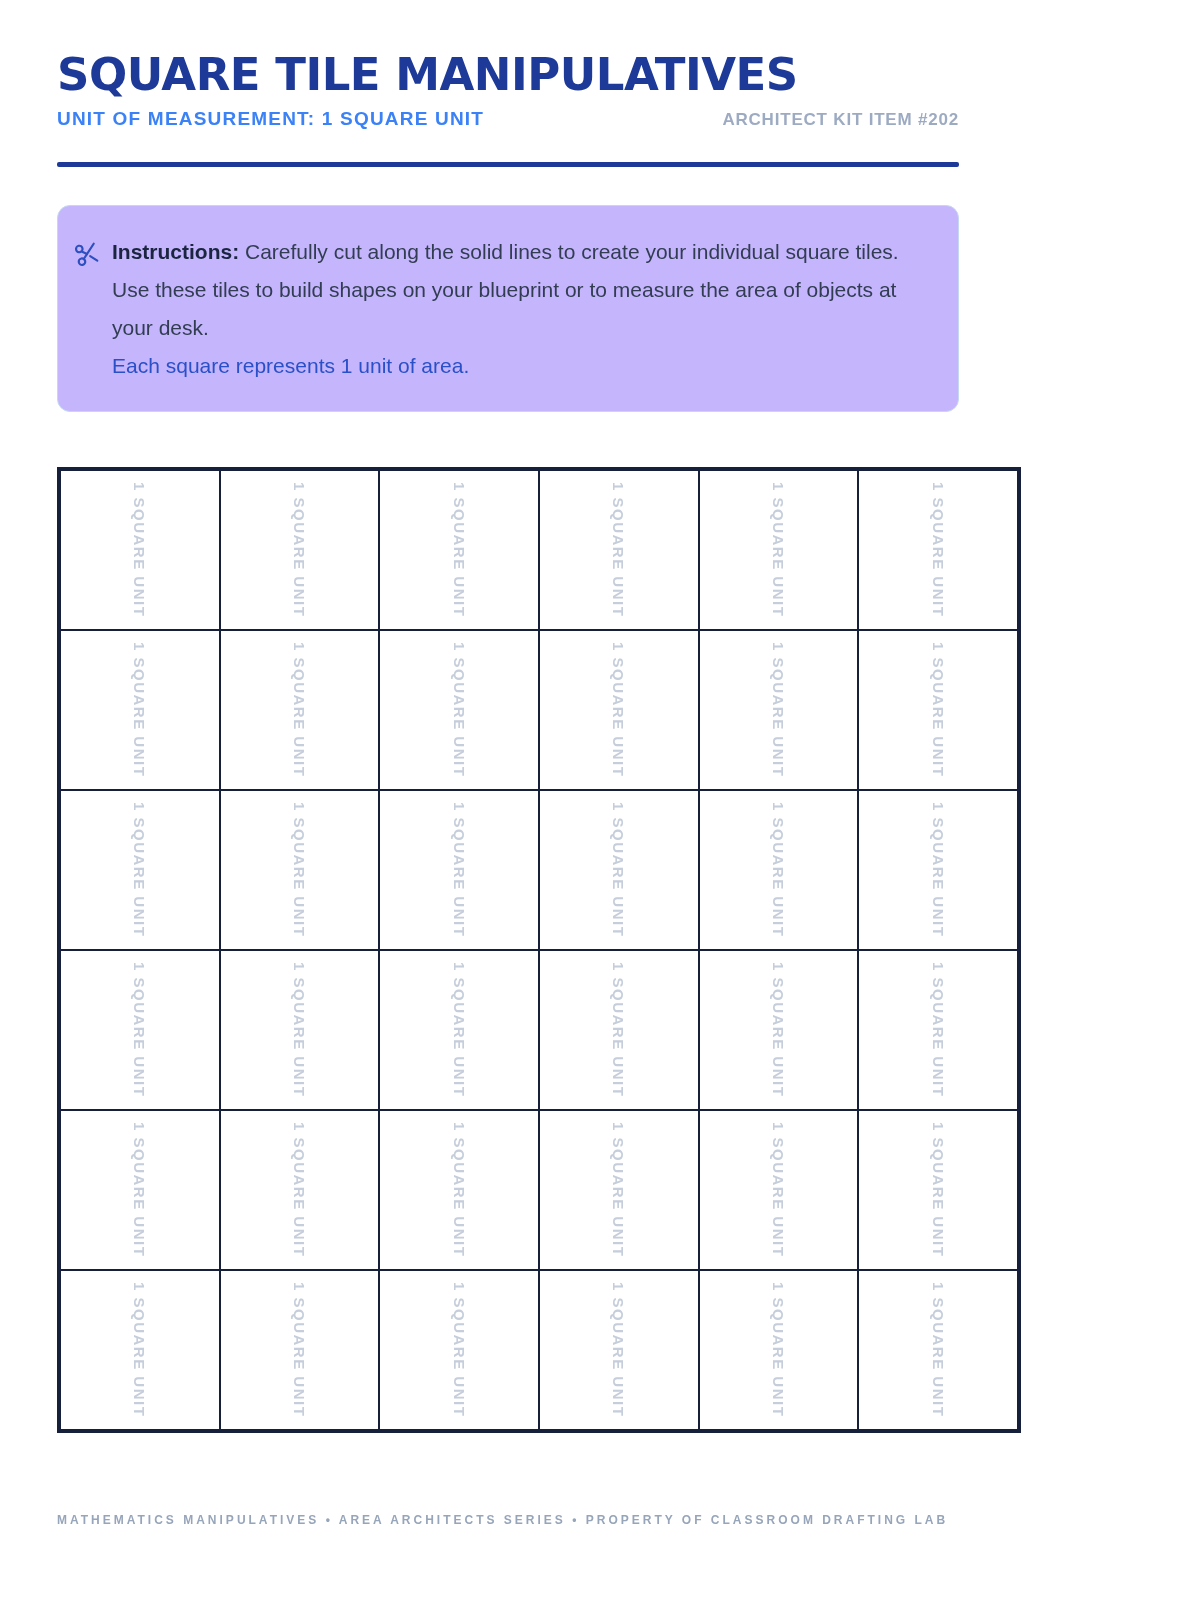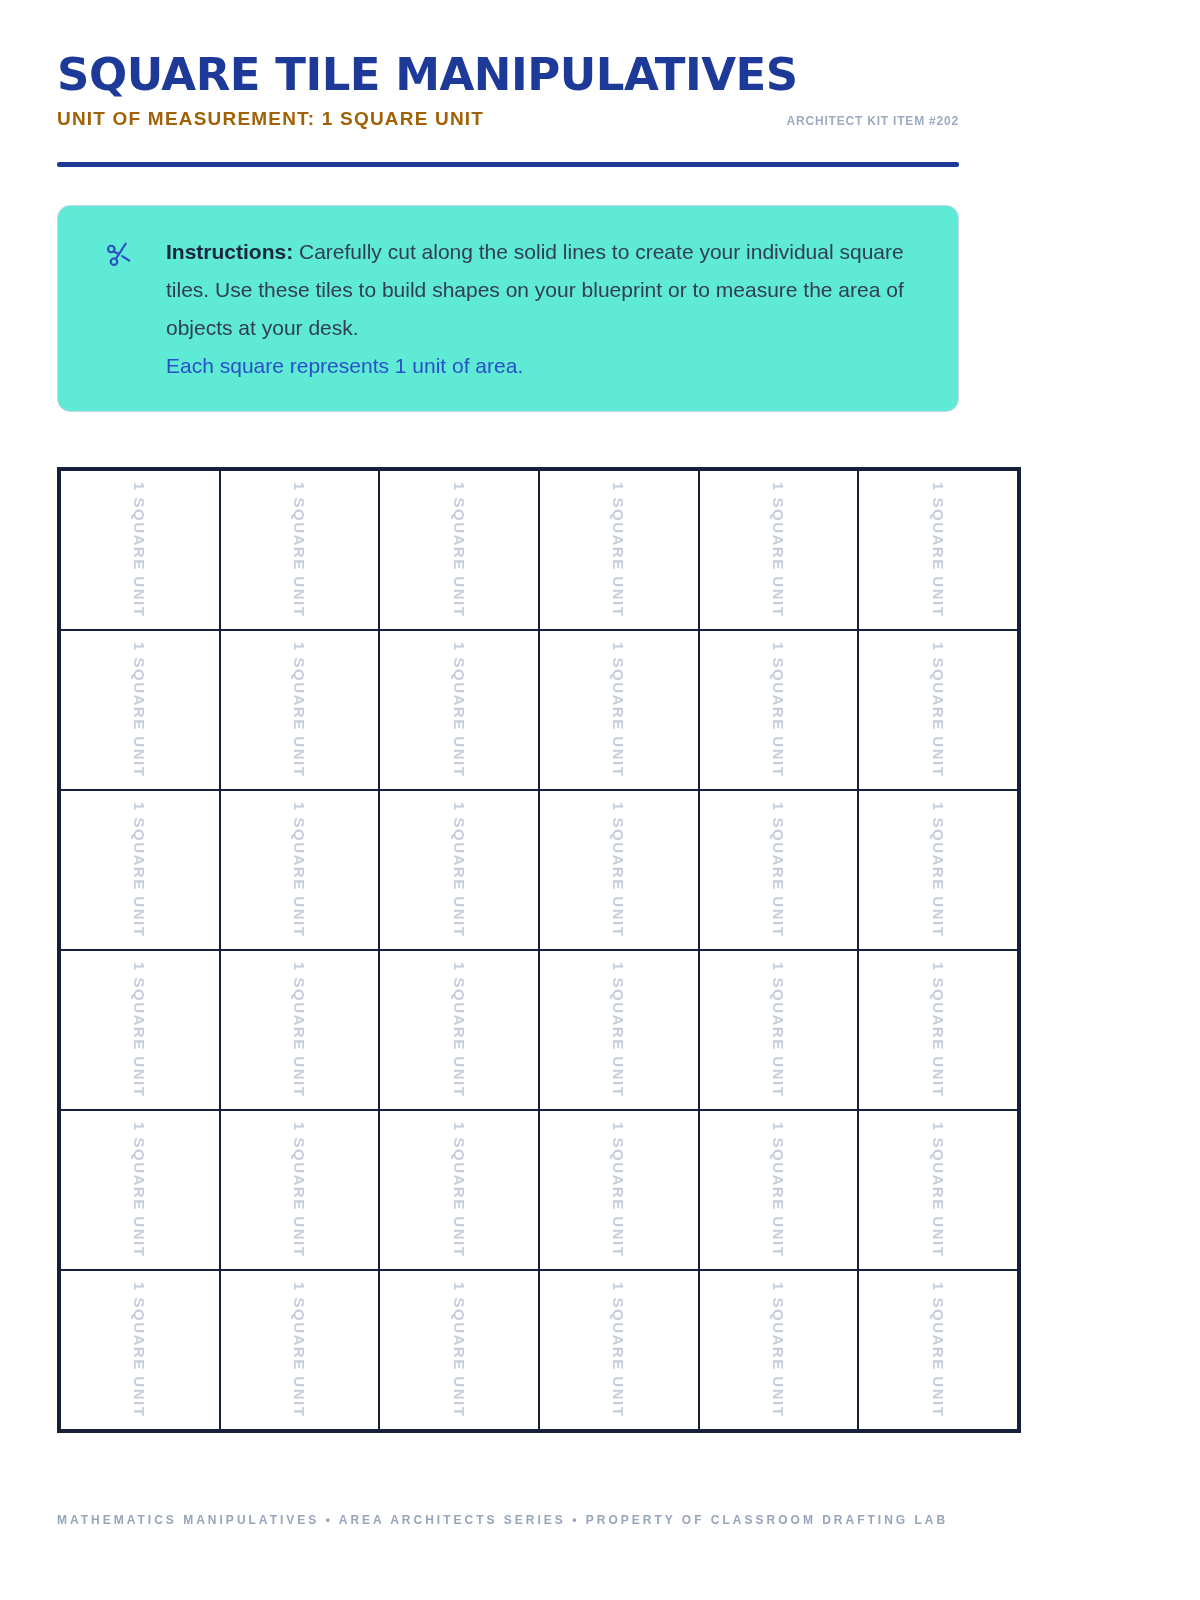--- a/index.html
+++ b/index.html
@@ -28,44 +28,44 @@
   .subrow {
     display: flex;
     justify-content: space-between;
     align-items: baseline;
     margin-top: 8px;
   }
   .subtitle {
     font-weight: bold;
     font-size: 19px;
     letter-spacing: 1.2px;
-    color: #a16207;
+    color: #3b82f6;
   }
   .kit-label {
     font-weight: bold;
-    font-size: 12px;
+    font-size: 17px;
     letter-spacing: 0.8px;
     color: #9dabc2;
   }
   .divider {
     margin-top: 32px;
     height: 5px;
     background: #1e3a98;
     border-radius: 2px;
   }
 
   
   .instructions {
     margin-top: 38px;
-    background: #5eead4;
+    background: #c4b5fd;
     border: 1px solid #c6d8f0;
     border-radius: 13px;
-    padding: 27px 44px 26px 48px;
+    padding: 27px 44px 26px 16px;
     display: flex;
-    gap: 34px;
+    gap: 12px;
   }
   .scissors {
     flex: 0 0 auto;
     margin-top: 8px;
     width: 26px;
     height: 26px;
     color: #2d4fc0;
   }
   .scissors svg { width: 100%; height: 100%; transform: rotate(-12deg); }
   .instr-text {

